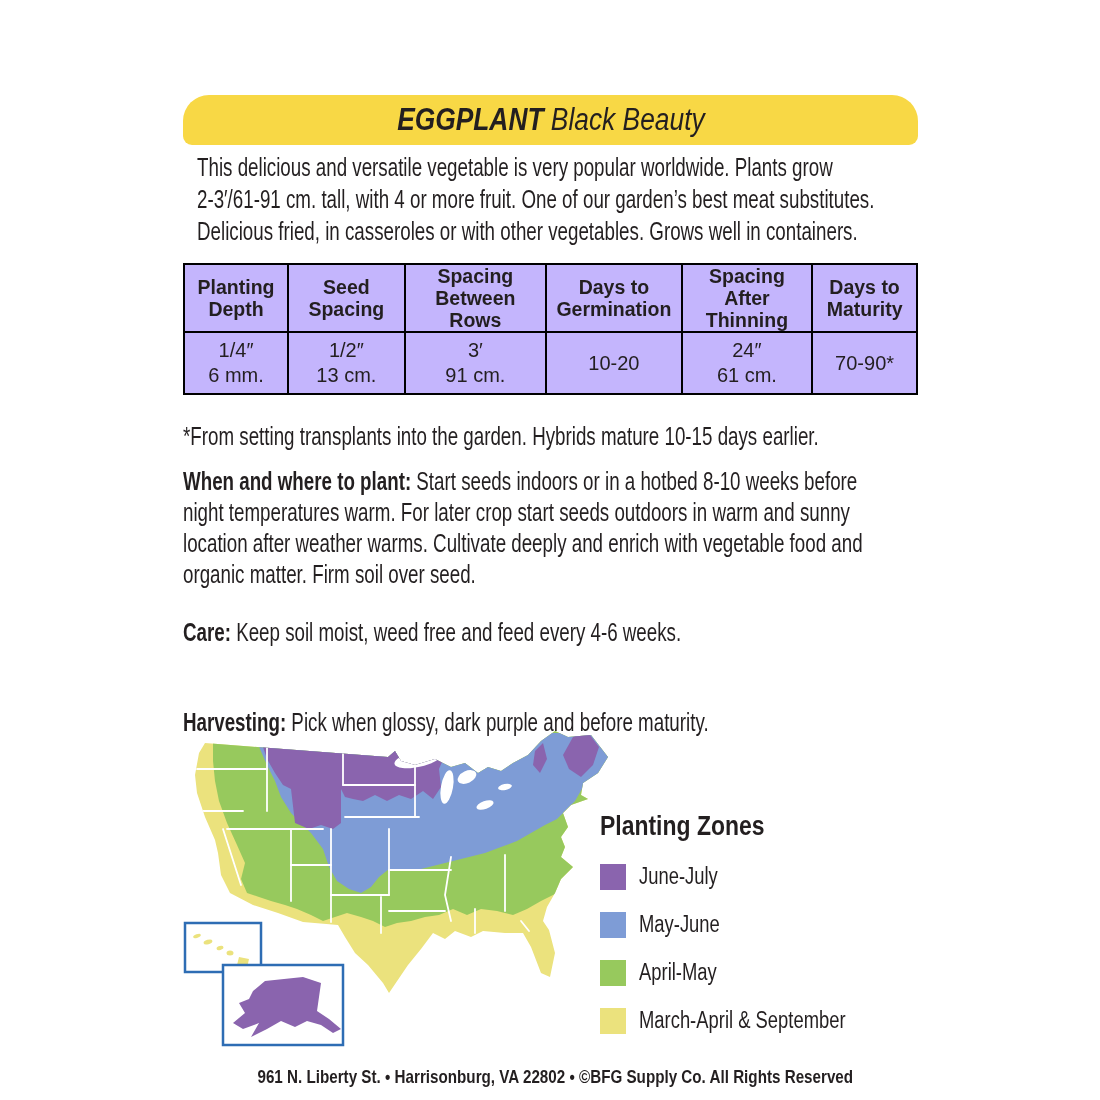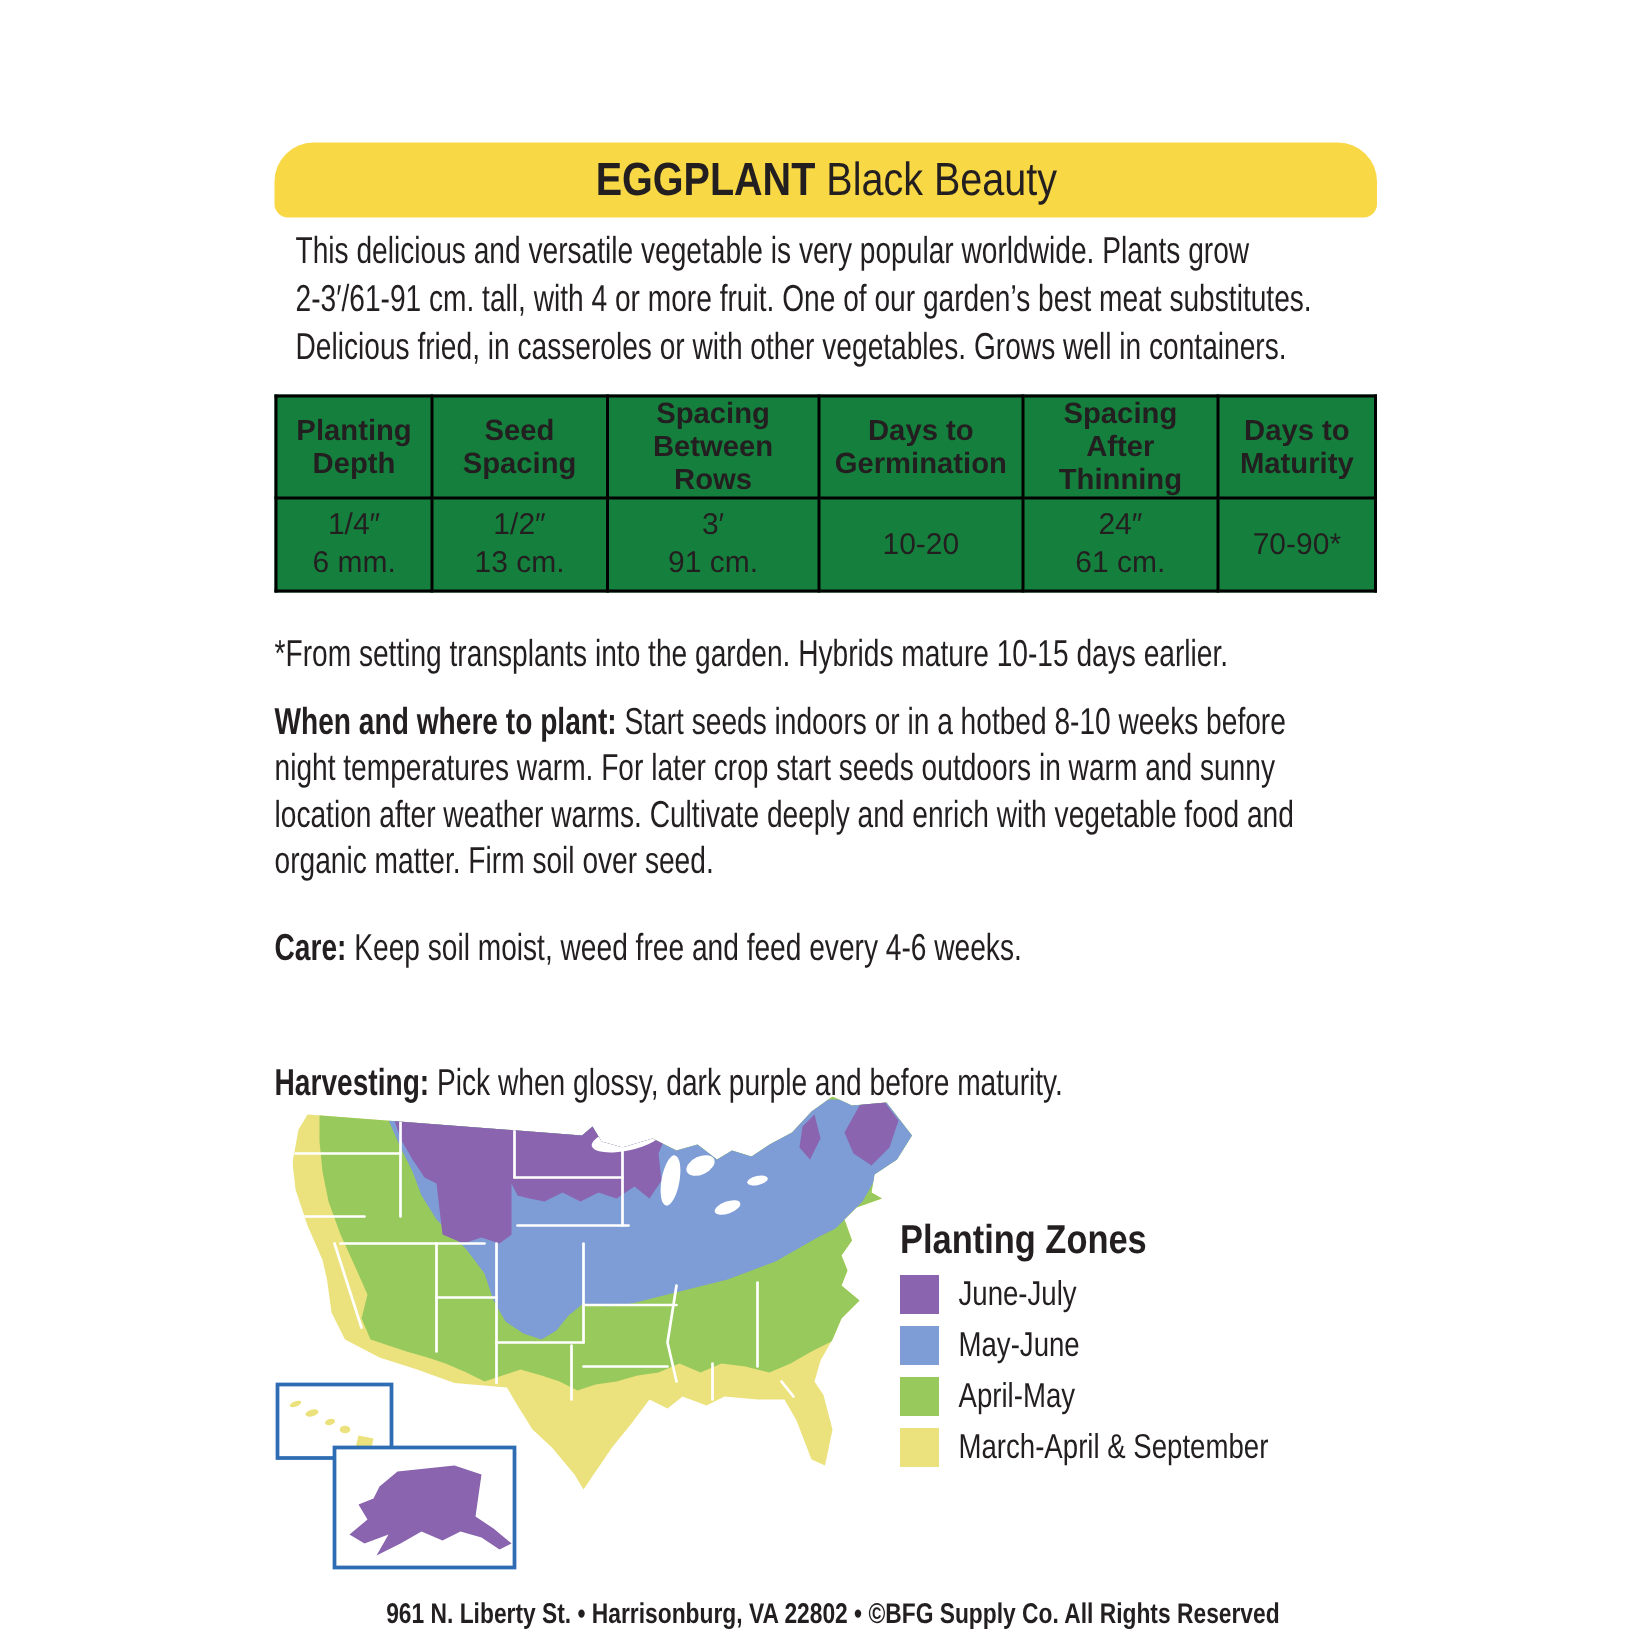--- a/index.html
+++ b/index.html
@@ -6,21 +6,21 @@
   body{
     width:1100px;height:1100px;background:#ffffff;position:relative;overflow:hidden;
     font-family:"Liberation Sans",sans-serif;color:#231F20;
   }
   .content{position:absolute;left:183px;top:0;width:735px;height:1100px;}
 
   
   .banner{
     position:absolute;top:95px;left:0;width:735px;height:50px;
     border-radius:26px 26px 9px 9px;
-    display:flex;align-items:center;justify-content:center;
+    display:flex;align-items:center;justify-content:center;font-style:italic;
   }
   .banner-inner{font-size:31px;transform:scaleX(0.85);transform-origin:50% 50%;white-space:nowrap;}
   .banner-inner .bold{font-weight:700;}
 
   
   .cond{transform:scaleX(0.75);transform-origin:0 50%;white-space:nowrap;}
   .body-line{font-size:25px;line-height:32px;}
 
   .desc{position:absolute;top:151px;left:14px;}
   .note{position:absolute;top:420px;left:0;}
@@ -37,21 +37,21 @@
   }
   .spec th,.spec td{border:2.5px solid #000;text-align:center;vertical-align:middle;padding:0 3px;}
   .spec th{font-size:19.5px;font-weight:700;line-height:22px;height:62px;}
   .spec td{font-size:20px;line-height:25px;height:60px;}
 
   
   .map-section{position:absolute;top:725px;left:0;width:735px;height:335px;text-decoration:underline;}
   .map-svg{position:absolute;left:0;top:0;}
   .legend{position:absolute;left:417px;top:86px;}
   .legend-title{font-size:27px;font-weight:700;transform:scaleX(0.85);transform-origin:0 50%;white-space:nowrap;}
-  .legend-row{display:flex;align-items:center;margin-top:7px;height:27px;}
+  .legend-row{display:flex;align-items:center;margin-top:21px;height:27px;}
   .swatch{width:26px;height:26px;margin-right:13px;flex:0 0 auto;}
   .legend-label{font-size:23px;transform:scaleX(0.8);transform-origin:0 50%;white-space:nowrap;}
 
   .footer{
     position:absolute;top:1066px;left:0;width:735px;text-align:center;
     font-size:19px;font-weight:700;
   }
   .footer-inner{display:inline-block;transform:scaleX(0.8);transform-origin:50% 50%;white-space:nowrap;}
 </style>
 </head>
@@ -66,21 +66,21 @@
       <span>Black Beauty</span>
     </div>
   </div>
 
   <div class="desc">
     <div class="body-line cond">This delicious and versatile vegetable is very popular worldwide. Plants grow</div>
     <div class="body-line cond">2-3′/61-91 cm. tall, with 4 or more fruit. One of our garden’s best meat substitutes.</div>
     <div class="body-line cond">Delicious fried, in casseroles or with other vegetables. Grows well in containers.</div>
   </div>
 
-  <table class="spec" style="background: #15803d;">
+  <table class="spec" style="background: #c4b5fd;">
     <colgroup>
       <col style="width:14.2%">
         <col style="width:15.9%">
         <col style="width:19.3%">
       <col style="width:18.5%">
         <col style="width:17.8%">
         <col style="width:14.3%">
     </colgroup>
     <tbody>
         <tr>

